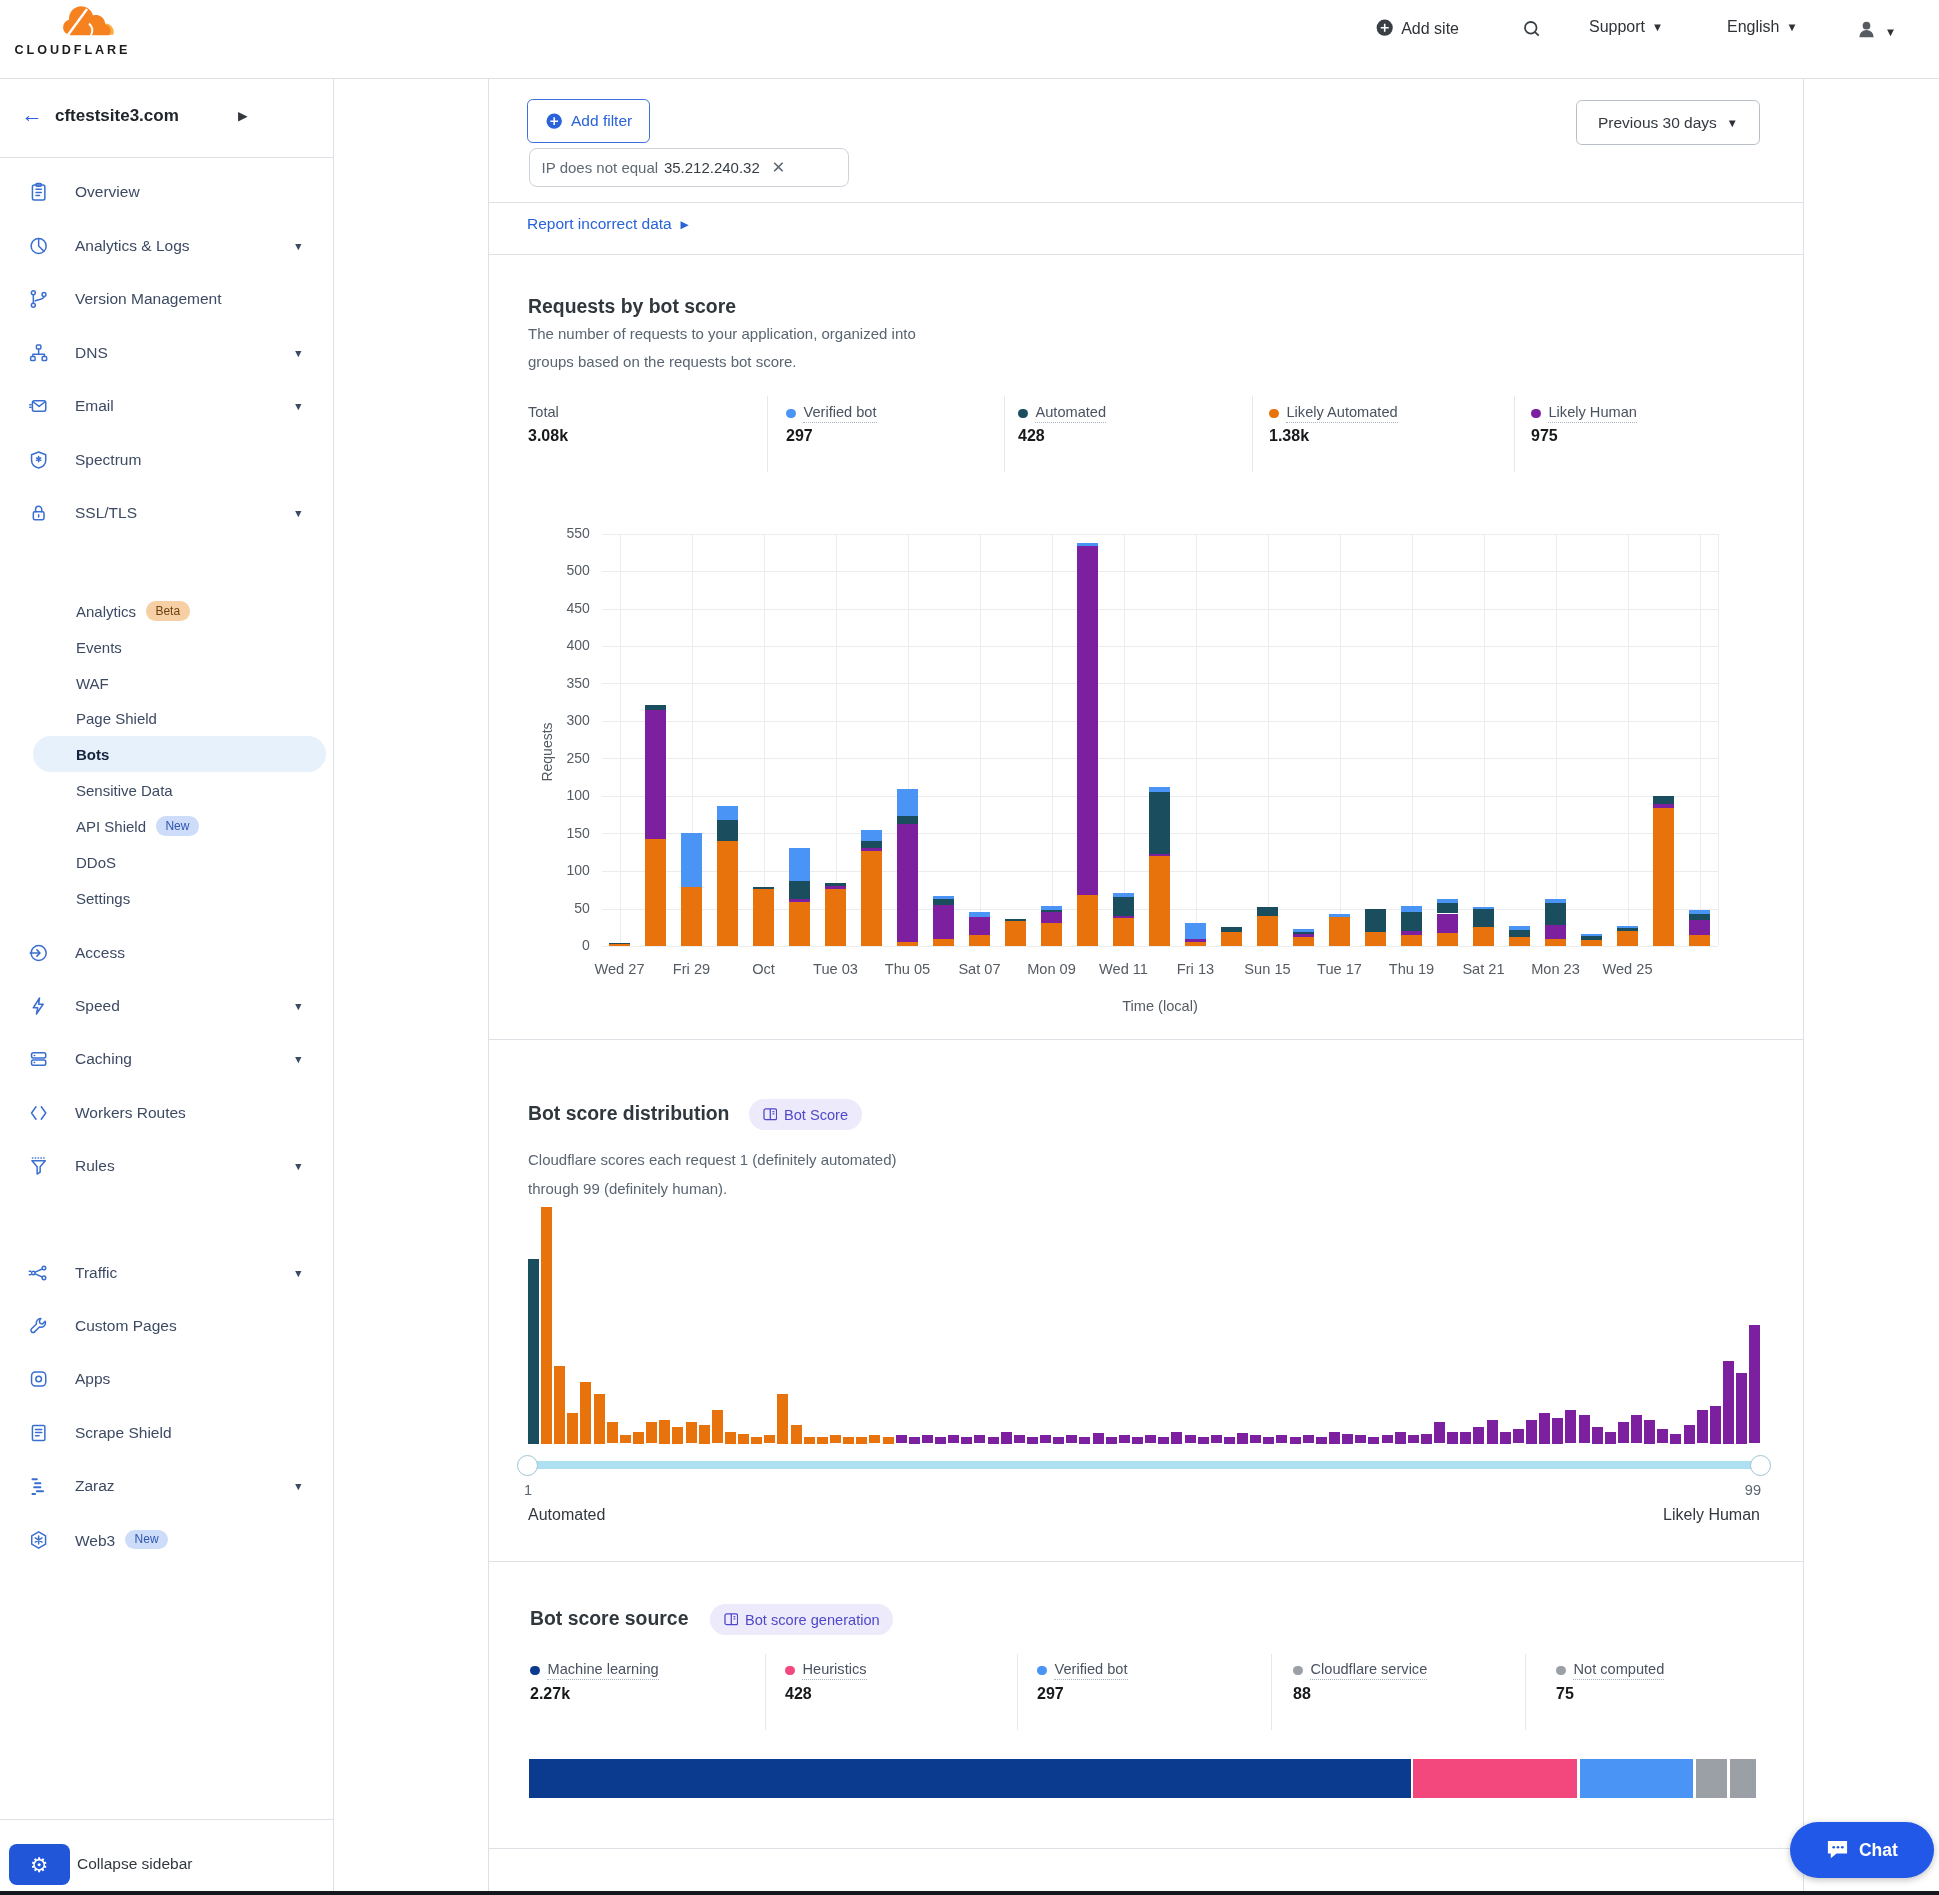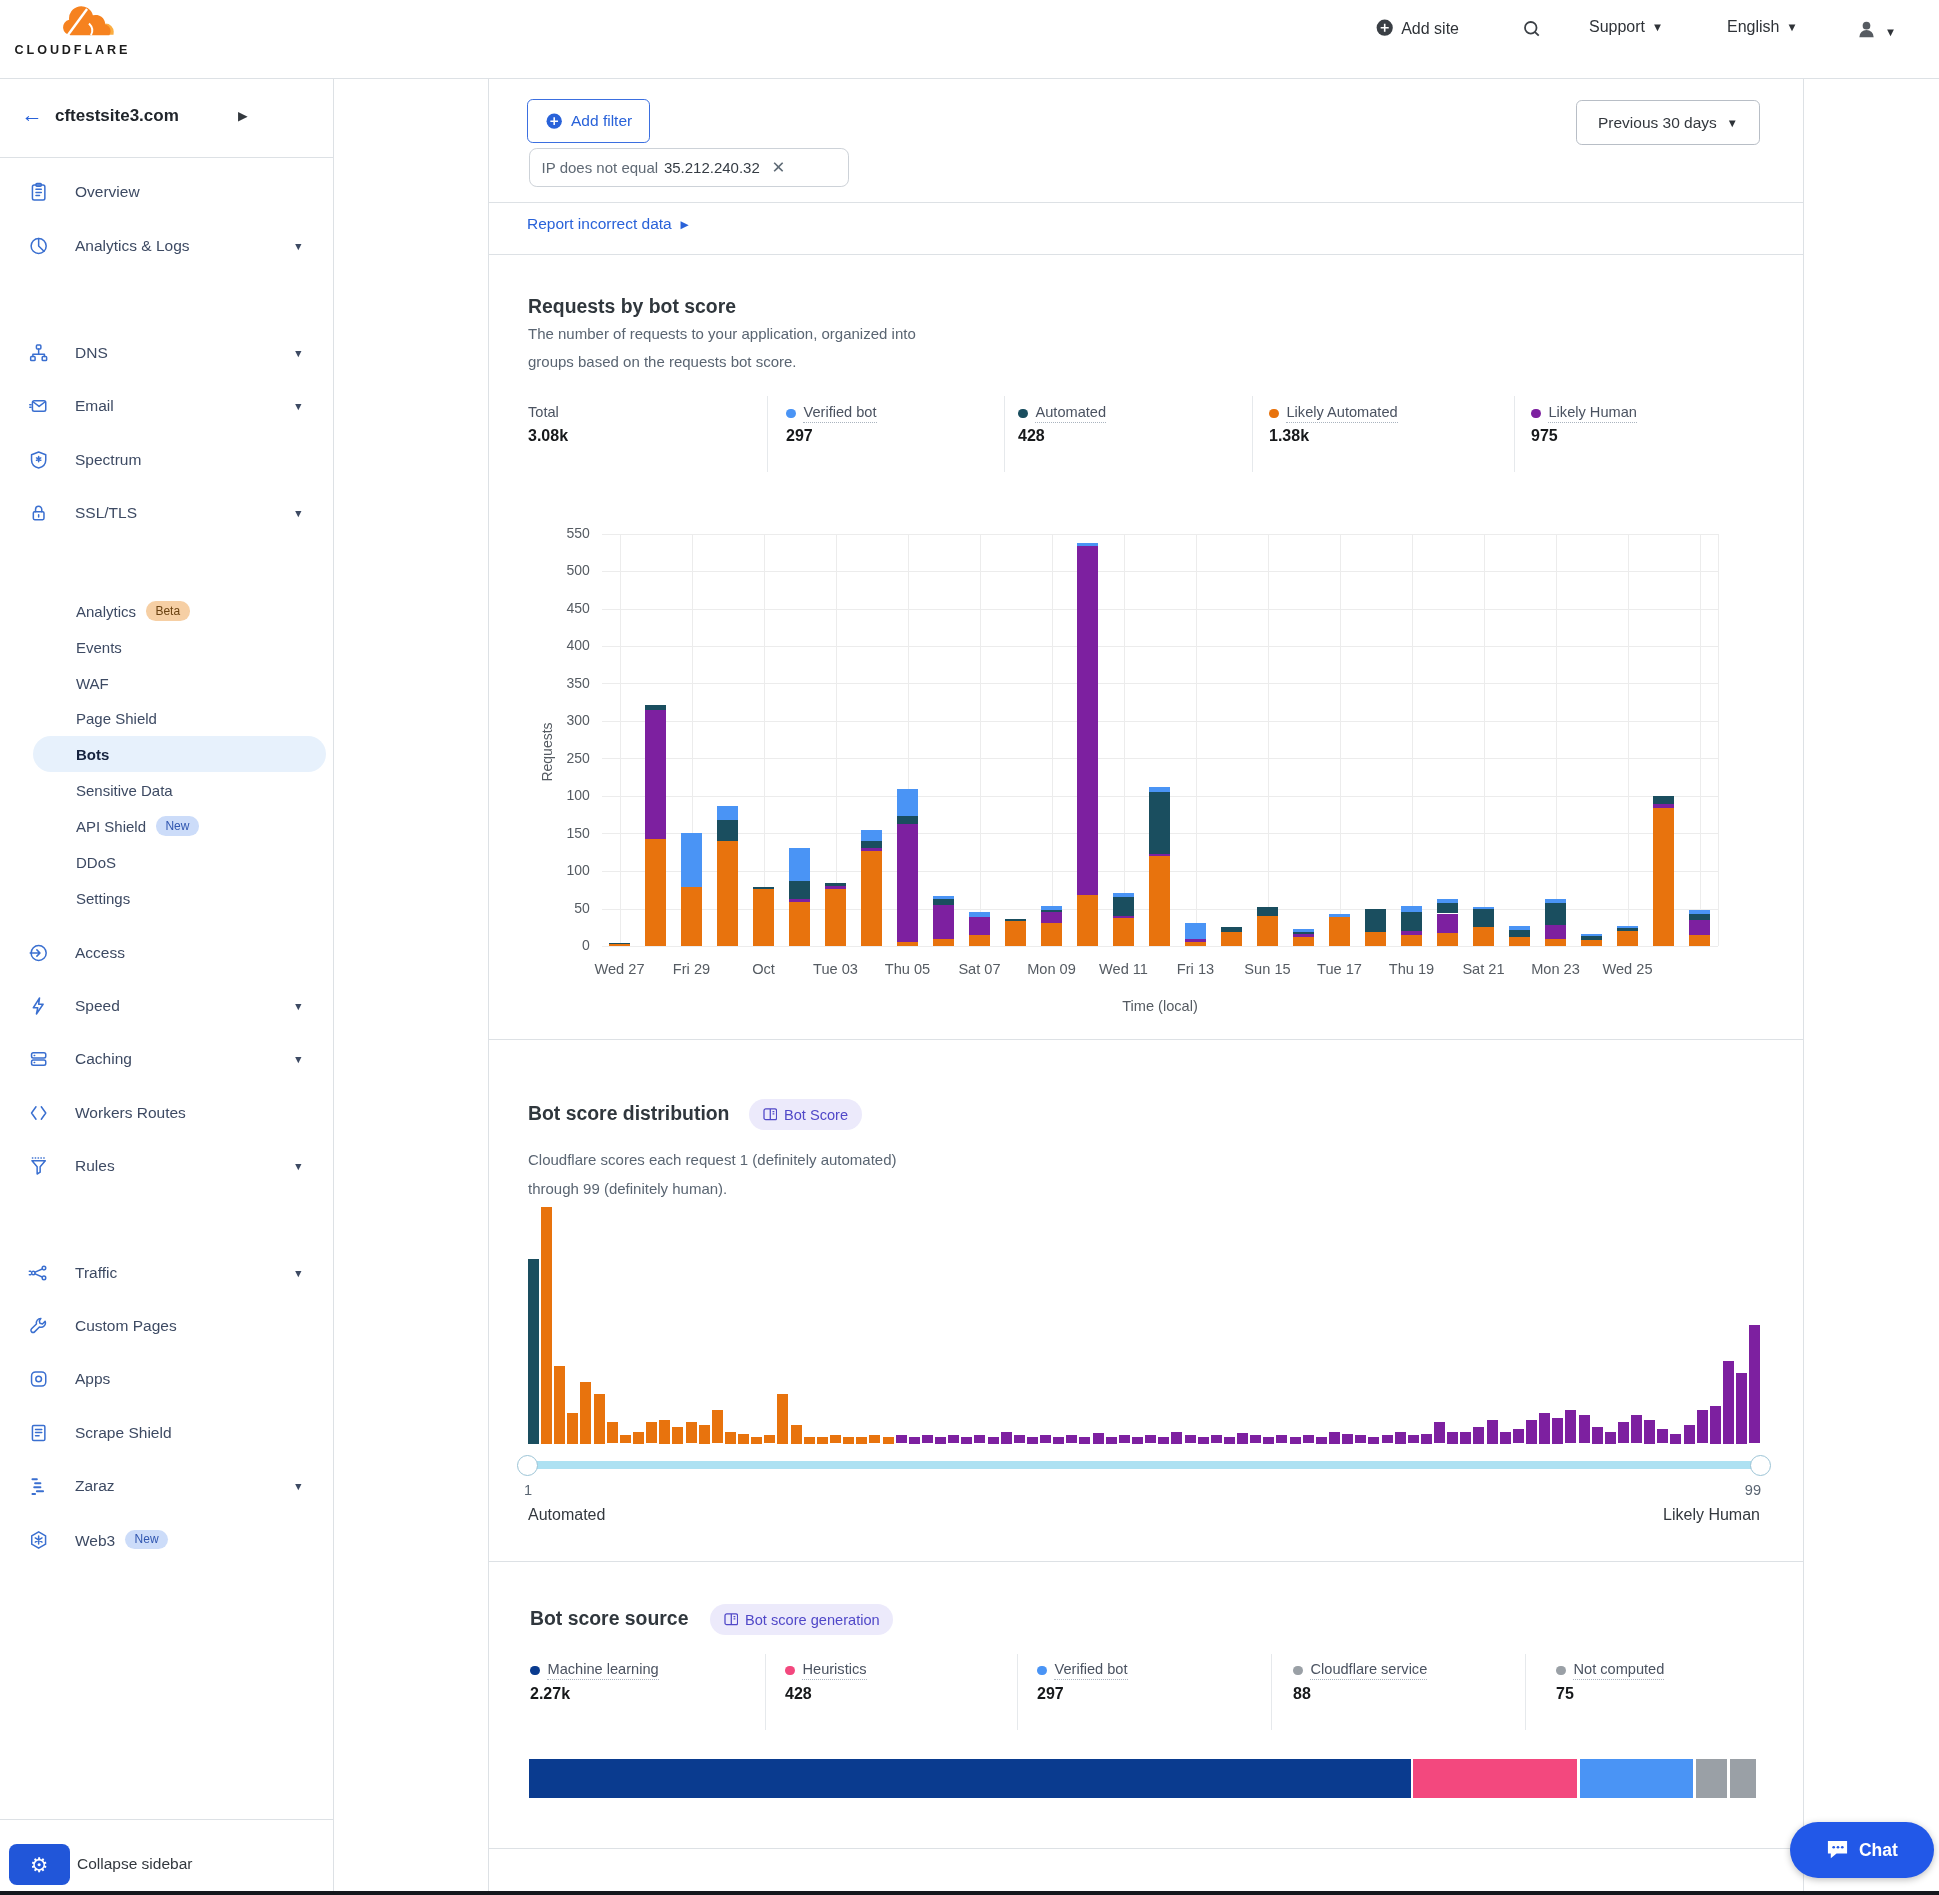--- a/index.html
+++ b/index.html
@@ -145,20 +145,29 @@
         </svg></span>
                  <span class="nlabel">Overview</span>
     </div>
     <div class="nav-row" style="top: 62px;">
       <span class="nicon"><svg width="21.3" height="21.3" viewBox="0 0 24 24" fill="none" stroke="#3a6fd0" stroke-width="1.7" stroke-linecap="round" stroke-linejoin="round">
           <circle cx="12" cy="12" r="8.5"></circle>
           <path d="M12 3.5V12l6 6"></path>
         </svg></span>
                  <span class="nlabel">Analytics &amp; Logs</span>
       <span class="ncaret">▼</span>
+    </div>
+    <div class="nav-row" style="top: 115px;">
+      <span class="nicon"><svg width="21.3" height="21.3" viewBox="0 0 24 24" fill="none" stroke="#3a6fd0" stroke-width="1.7" stroke-linecap="round" stroke-linejoin="round">
+          <circle cx="6" cy="5" r="2.2"></circle>
+          <circle cx="6" cy="19" r="2.2"></circle>
+          <circle cx="18" cy="7" r="2.2"></circle>
+          <path d="M6 7.2v9.6M18 9.2c0 4-6 2.5-10 5"></path>
+        </svg></span>
+                 <span class="nlabel">Version Management</span>
     </div>
     <div class="nav-row" style="top: 169px;">
       <span class="nicon"><svg width="21.3" height="21.3" viewBox="0 0 24 24" fill="none" stroke="#3a6fd0" stroke-width="1.7" stroke-linecap="round" stroke-linejoin="round">
           <rect x="9.5" y="3" width="5" height="4.5" rx="1"></rect>
           <rect x="3" y="16" width="5" height="4.5" rx="1"></rect>
           <rect x="16" y="16" width="5" height="4.5" rx="1"></rect>
           <path d="M12 7.5v4M5.5 16v-2.5h13V16M12 11.5v2"></path>
         </svg></span>
                  <span class="nlabel">DNS</span>
       <span class="ncaret">▼</span>

